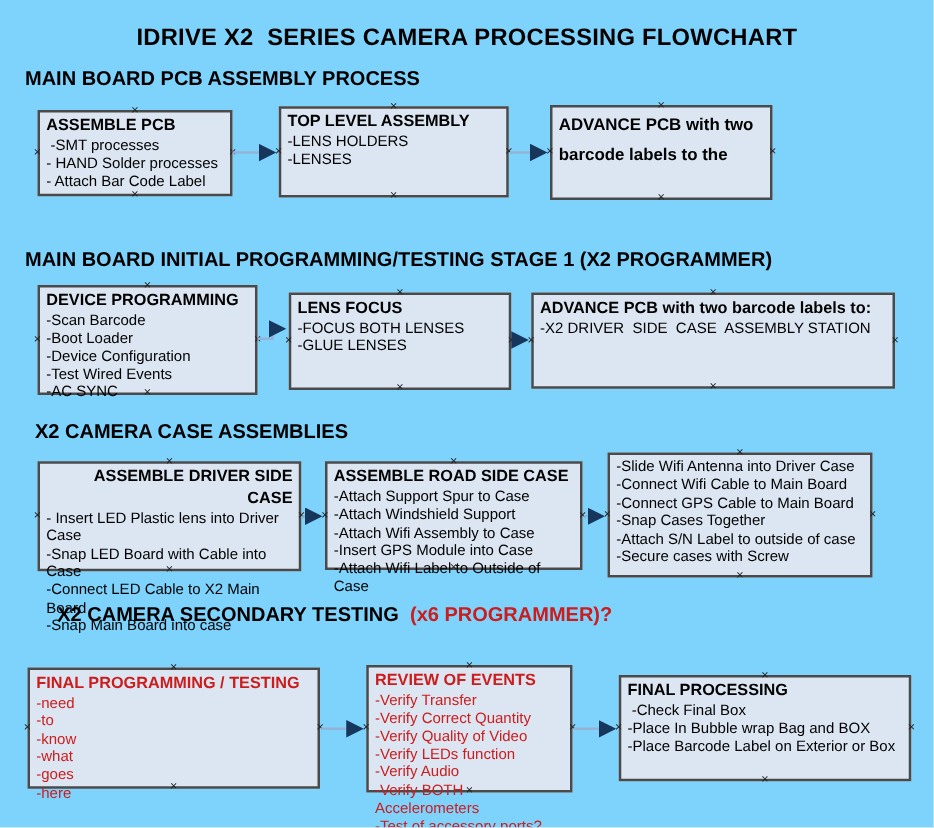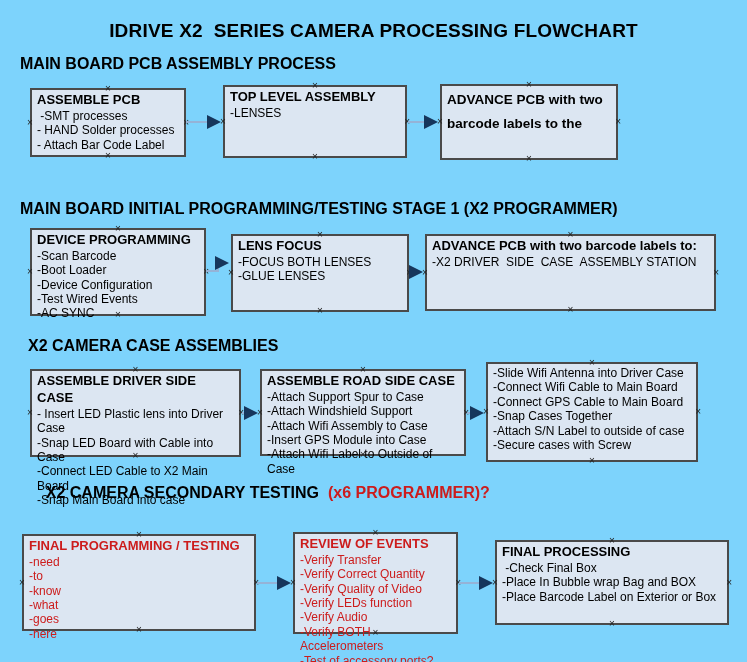--- a/index.html
+++ b/index.html
@@ -43,20 +43,21 @@
     <div class="box-item">- HAND Solder processes</div>
     <div class="box-item">- Attach Bar Code Label</div>
   <span class="cp cp-top">×</span>
       <span class="cp cp-bottom">×</span>
       <span class="cp cp-left">×</span>
       <span class="cp cp-right">×</span>
     </div>
 
   <div class="box" style="left:223px;top:85px;width:184px;height:73px;">
     <div class="box-title">TOP LEVEL ASSEMBLY</div>
+    <div class="box-item">-LENS HOLDERS</div>
     <div class="box-item">-LENSES</div>
   <span class="cp cp-top">×</span>
       <span class="cp cp-bottom">×</span>
       <span class="cp cp-left">×</span>
       <span class="cp cp-right">×</span>
     </div>
 
   <div class="box" style="left:440px;top:84px;width:178px;height:76px;">
     <div class="bold-line">ADVANCE PCB with two</div>
     <div class="bold-line">barcode labels to the</div>
@@ -96,21 +97,21 @@
     <div class="box-item">-X2 DRIVER  SIDE  CASE  ASSEMBLY STATION</div>
   <span class="cp cp-top">×</span>
       <span class="cp cp-bottom">×</span>
       <span class="cp cp-left">×</span>
       <span class="cp cp-right">×</span>
     </div>
 
   <div class="section-heading" style="left:28px;top:337px;">X2 CAMERA CASE ASSEMBLIES</div>
 
   <div class="box" style="left:30px;top:369px;width:211px;height:88px;">
-    <div class="box-title" style="font-size:13px;">ASSEMBLE DRIVER SIDE CASE</div>
+    <div class="box-title" style="font-size:13px;text-align:right;">ASSEMBLE DRIVER SIDE CASE</div>
     <div class="box-item">- Insert LED Plastic lens into Driver Case</div>
     <div class="box-item">-Snap LED Board with Cable into Case</div>
     <div class="box-item">-Connect LED Cable to X2 Main Board</div>
     <div class="box-item">-Snap Main Board into case</div>
   <span class="cp cp-top">×</span>
       <span class="cp cp-bottom">×</span>
       <span class="cp cp-left">×</span>
       <span class="cp cp-right">×</span>
     </div>
 

